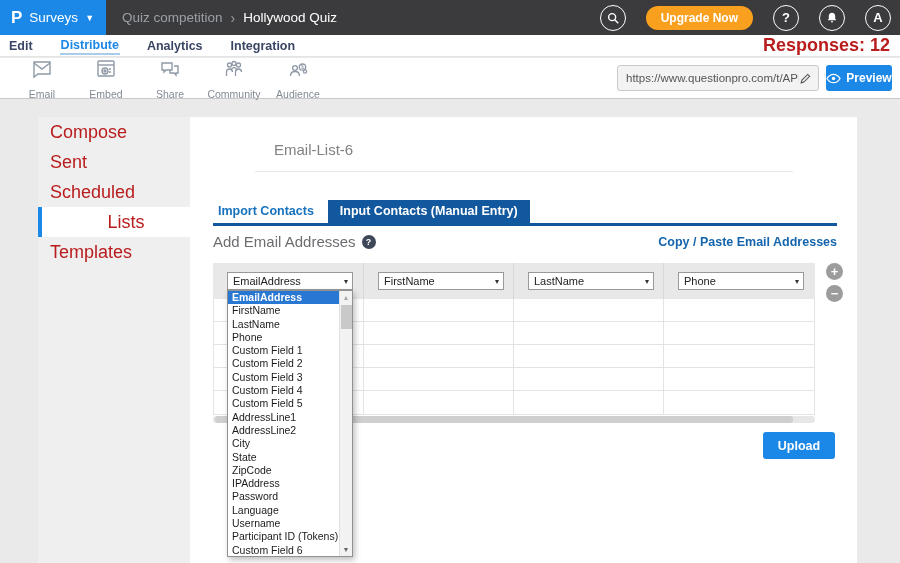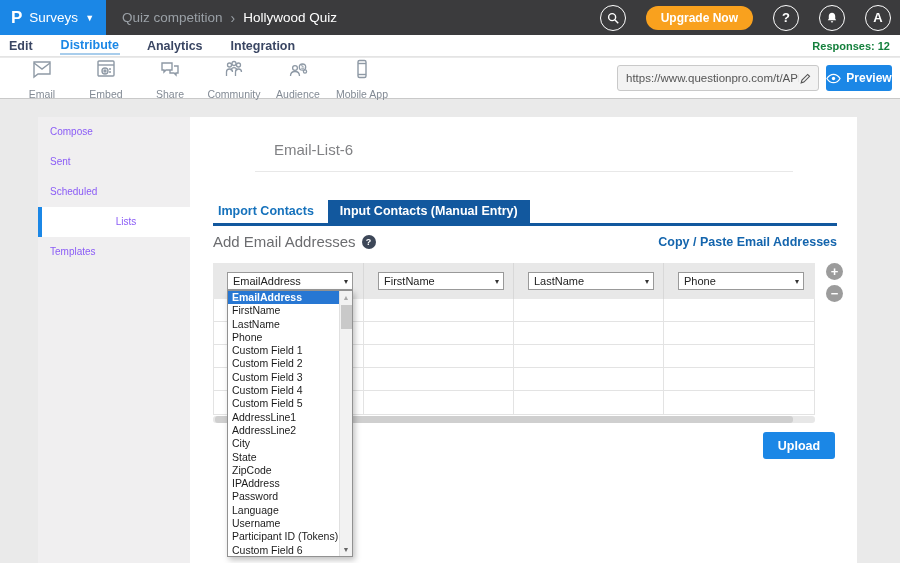--- a/index.html
+++ b/index.html
@@ -17,36 +17,36 @@
   .crumb .sep { color:#9aa0a6; font-size:14px; }
   .crumb .current { color:#fff; }
   .top-right { margin-left:auto; display:flex; align-items:center; gap:20px; padding-right:9px; }
   .circle-btn { width:26px; height:26px; border:1.5px solid #fff; border-radius:50%; display:flex; align-items:center; justify-content:center; color:#fff; font-size:13px; font-weight:bold; cursor:pointer; background:transparent; }
   .upgrade { height:24px; border-radius:12px; background:#f9a11e; color:#fff; font-size:12px; font-weight:bold; border:none; padding:0 15px; cursor:pointer; }
 
   
   .navbar { position:absolute; left:0; top:35px; width:900px; height:22px; background:#fff; border-bottom:1px solid #e4e4e4; display:flex; align-items:center; padding:0 10px 0 8px; }
   .nav-item { font-size:12.5px; font-weight:bold; color:#3a4663; margin-right:26px; padding:2px 1px 1px; cursor:pointer; }
   .nav-item.active { color:#1b87e6; border-bottom:2px solid #a8cdec; }
-  .responses { margin-left:auto; font-size:11px; font-weight:bold; color:#15803d; }
+  .responses { margin-left:auto; font-size:18px; font-weight:bold; color:#b91c1c; }
 
   
   .toolbar { position:absolute; left:0; top:58px; width:900px; height:41px; background:#fff; border-bottom:1px solid #c9c9c9; display:flex; align-items:center; padding-left:10px; }
   .tool { width:64px; display:flex; flex-direction:column; align-items:center; gap:7px; cursor:pointer; }
   .tool svg { display:block; }
   .tool .tlabel { font-size:10.5px; color:#828a94; white-space:nowrap; }
   .url-group { margin-left:auto; display:flex; align-items:center; gap:7px; padding-right:8px; }
   .url-box { width:202px; height:26px; background:#f3f3f3; border:1px solid #c9c9c9; border-radius:3px; display:flex; align-items:center; padding:0 6px 0 8px; }
   .url-text { flex:1; font-size:11.5px; color:#555; white-space:nowrap; overflow:hidden; }
   .pencil { cursor:pointer; display:flex; align-items:center; }
   .preview-btn { width:66px; height:26px; background:#1b87e6; border:none; border-radius:3px; color:#fff; font-size:12px; font-weight:bold; display:flex; align-items:center; justify-content:center; gap:5px; cursor:pointer; }
 
   
   .sidebar { position:absolute; left:38px; top:117px; bottom:0; width:152px; background:#f0eff0; }
-  .side-item { height:30px; line-height:30px; padding-left:12px; font-size:10px; color:#8b5cf6; cursor:pointer; }
+  .side-item { height:30px; line-height:30px; padding-left:12px; font-size:18px; color:#b91c1c; cursor:pointer; }
   .side-item.active { background:#fff; border-left:4px solid #1b87e6; padding-left:20px;text-align:center; }
 
   .mainpanel { position:absolute; left:190px; top:117px; bottom:0; width:667px; background:#fff;padding-left:40px; }
   .list-title { position:absolute; left:84px; top:24px; font-size:15px; color:#808184; }
   .title-hr { position:absolute; left:65px; right:64px; top:54px; border-top:1px solid #e8e8e8; }
 
   .tabs { position:absolute; left:23px; right:20px; top:86px; height:23px; border-bottom:3px solid #12589e; display:flex; align-items:flex-end; }
   .tab { font-size:12.5px; font-weight:bold; height:23px; line-height:23px; cursor:pointer; }
   .tab.inactive { color:#1672bc; padding:0 14px 0 5px;text-align:center; }
   .tab.active { background:#12589e; color:#fff; padding:0 12px; }
@@ -170,28 +170,20 @@
   </div>
   <div class="tool">
     <svg width="24" height="24" viewBox="0 0 24 24" fill="none" stroke="#8e99a5" stroke-width="1.3">
         <circle cx="9" cy="11" r="2.4"></circle>
         <path d="M4.5 19c0-3 2-4.5 4.5-4.5s4.5 1.5 4.5 4.5"></path>
         <circle cx="16.5" cy="10" r="3.2"></circle>
         <text x="16.5" y="12.3" font-size="6.5" text-anchor="middle" fill="#8e99a5" stroke="none">$</text>
         <circle cx="19" cy="14.5" r="1.6"></circle>
       </svg>
     <span class="tlabel">Audience</span>
-  </div>
-  <div class="tool">
-    <svg width="24" height="24" viewBox="0 0 24 24" fill="none" stroke="#8e99a5" stroke-width="1.4">
-        <rect x="8" y="3.5" width="8" height="17" rx="1.5"></rect>
-        <line x1="8" y1="6.5" x2="16" y2="6.5"></line>
-        <line x1="8" y1="17.5" x2="16" y2="17.5"></line>
-      </svg>
-    <span class="tlabel">Mobile App</span>
   </div>
   <div class="url-group">
     <div class="url-box">
       <span class="url-text">https://www.questionpro.com/t/APNrFZ</span>
       <span class="pencil">
         <svg width="13" height="13" viewBox="0 0 24 24" fill="none" stroke="#555" stroke-width="2">
             <path d="M4 20l1.5-5L16 4.5 19.5 8 9 18.5 4 20z"></path>
           </svg>
       </span>
     </div>

